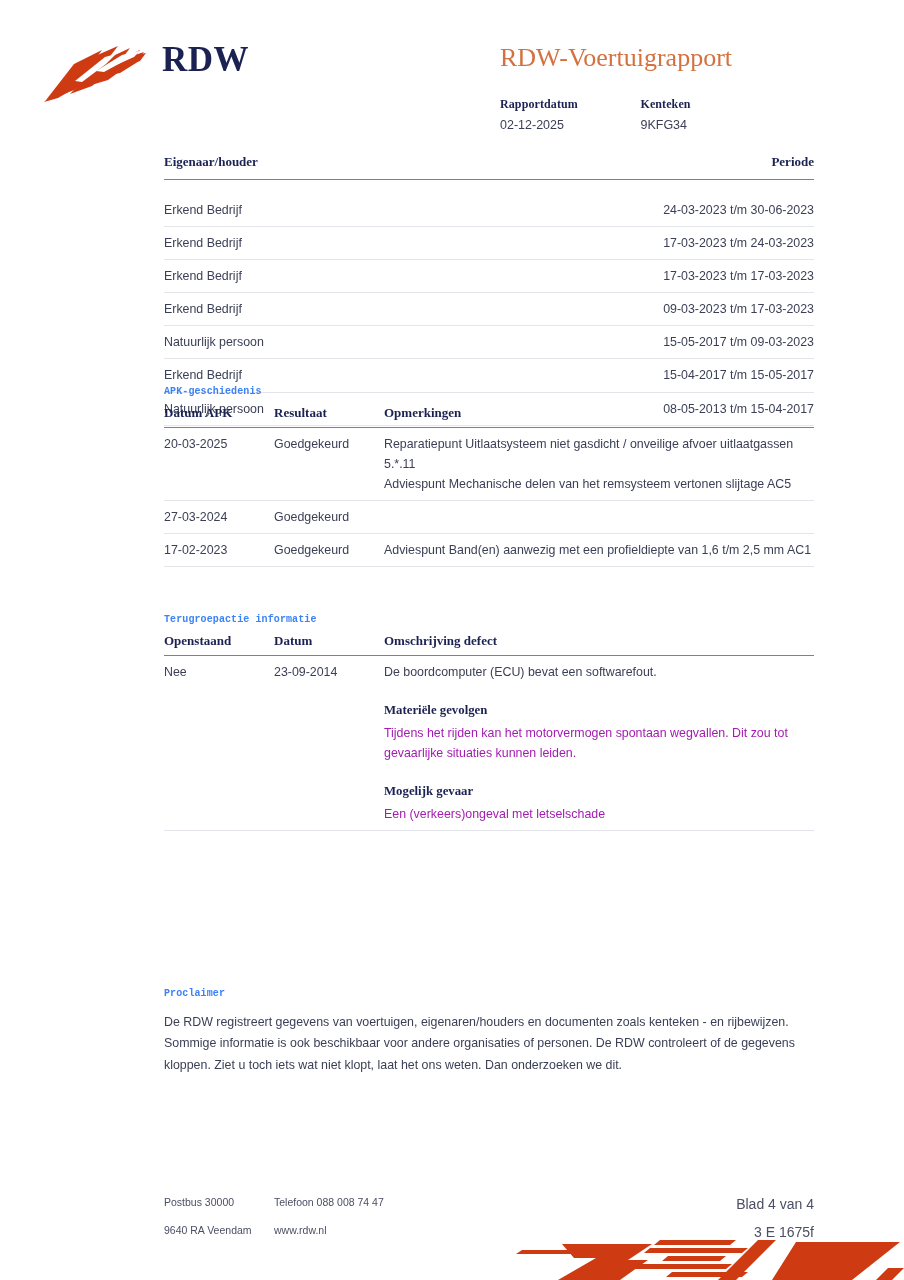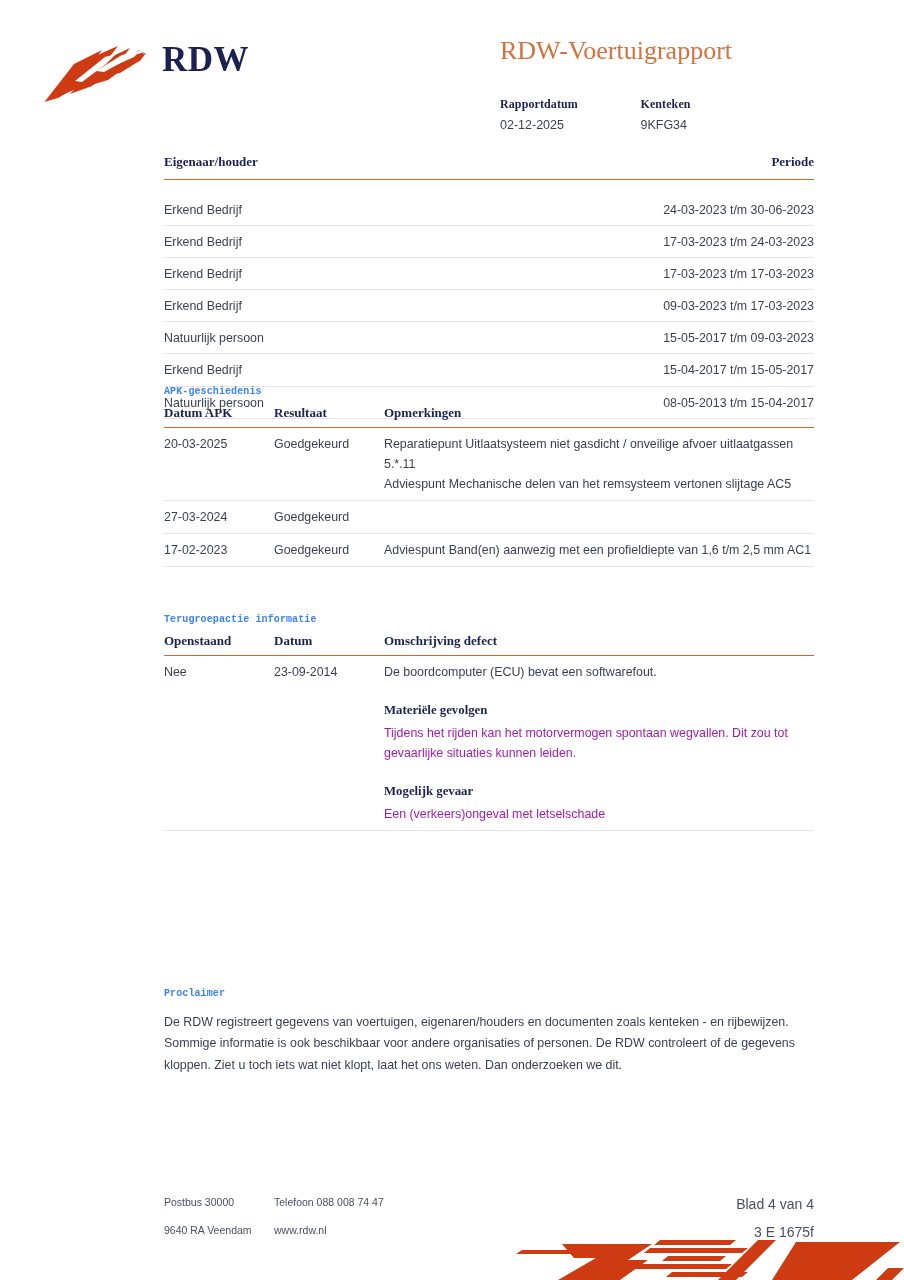--- a/index.html
+++ b/index.html
@@ -25,21 +25,21 @@
     width: 112px; height: 64px;
   }
   .brand-name {
     position: absolute; left: 162px; top: 40px;
     font-family: "Liberation Serif", serif;
     font-size: 35px; font-weight: 700;
     color: #1b2252; letter-spacing: 0.5px;
   }
 
   .doc-title {
-    position: absolute; left: 500px; top: 36px;
+    position: absolute; left: 500px; top: 43px;
     font-family: "Liberation Serif", serif;
     font-size: 26px; font-weight: 400;
     color: #d4713f;
   }
 
   .meta-row { position: absolute; left: 500px; top: 97px; }
   .meta-block { display: inline-block; vertical-align: top; }
   .meta-block.first { width: 136px; }
   .meta-label {
     font-family: "Liberation Serif", serif;
@@ -75,21 +75,21 @@
     padding: 6px 0 6px 0;
     border-bottom: 1px solid #e4e5ea;
     vertical-align: top;
     line-height: 1.62;
   }
   table.rdw td.right { text-align: right; }
 
   
   #owner-table th { padding-bottom: 9px; }
   #owner-table tbody tr:first-child td { padding-top: 20px; }
-  #owner-table td { padding-top: 6px; padding-bottom: 5px; }
+  #owner-table td { padding-top: 6px; }
 
   
   #apk-table col.c1 { width: 110px; }
   #apk-table col.c2 { width: 110px; }
   #apk-table col.c3 { width: 430px; }
 
   
   #recall-table col.c1 { width: 110px; }
   #recall-table col.c2 { width: 110px; }
   #recall-table col.c3 { width: 430px; }

